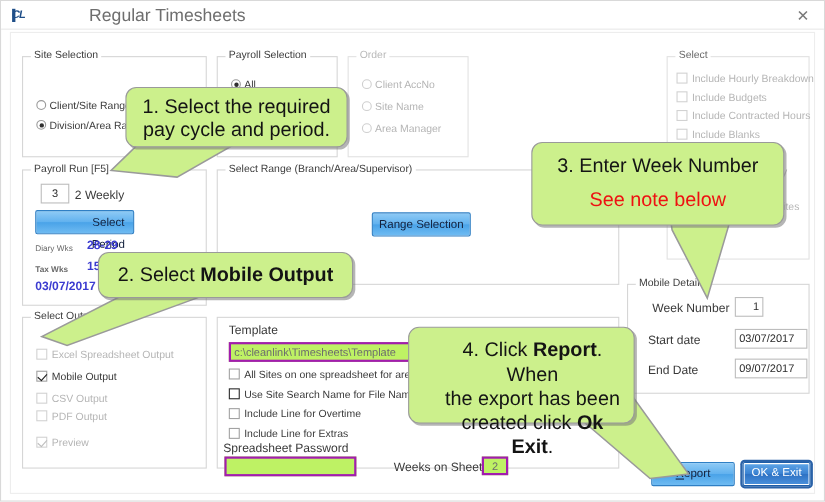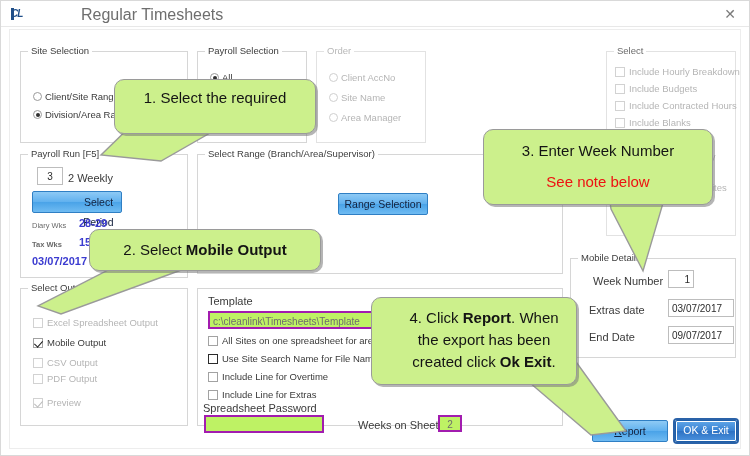--- a/index.html
+++ b/index.html
@@ -57,21 +57,21 @@
        background:linear-gradient(to bottom,#8ecaf5 0%,#62b2ef 48%,#4aa3e8 52%,#6fbbf2 100%);
        border:1px solid #2f7fc4;}
   .btn.dark{background:linear-gradient(to bottom,#5fa6e8 0%,#3a82d2 48%,#2e72c4 52%,#4b92dd 100%);
        border:1px solid #1e5ea8;color:#ffffff;}
   .btn.focus{box-shadow:0 0 0 1px #ffffff inset,0 0 0 2px #2a62a8;}
   .btn u{text-decoration:underline;}
   
   .callout{position:absolute;background:#ccf08c;border:1px solid #9a9a9a;
            border-radius:10px;box-shadow:2px 2px 0 rgba(120,120,120,.55);
            box-sizing:border-box;z-index:40;}
-  .callout .ctext{font-size:15px;color:#141414;text-align:center;line-height:21px;
+  .callout .ctext{font-size:18px;color:#141414;text-align:center;line-height:21px;
            padding:7px 8px;}
   .callout .ctext b{font-weight:bold;}
   .callout .red{color:#ee1111;}
   .tail{position:absolute;z-index:39;}
   .tail svg{display:block;overflow:visible;}
   .lbl{position:absolute;font-size:11px;color:#3a3a3a;white-space:nowrap;}
   .lbl.blue{color:#3b3bd0;font-size:11px;font-weight:bold;}
   .lbl.tiny{font-size:7.5px;color:#6a6a6a;}
 </style>
 </head>
@@ -112,21 +112,21 @@
         <span class="rb dim"></span><span>Client AccNo</span>
       </div>
       <div class="row dim" style="left:12px;top:40px;">
         <span class="rb dim"></span><span>Site Name</span>
       </div>
       <div class="row dim" style="left:12px;top:60px;">
         <span class="rb dim"></span><span>Area Manager</span>
       </div>
     </div>
 
-    <div class="gb" style="left:187px;top:124px;width:366px;height:120px;">
+    <div class="gb" style="left:187px;top:124px;width:366px;height:105px;">
       <span class="lg">Select Range (Branch/Area/Supervisor)</span>
       <div class="btn" style="left:140px;top:38px;width:90px;height:22px;line-height:20px;">Range Selection</div>
     </div>
 
     <div class="gb" style="left:10px;top:124px;width:168px;height:124px;">
       <span class="lg">Payroll Run [F5]</span>
       <div class="inp center" style="left:16px;top:12px;width:26px;height:18px;line-height:15px;">3</div>
       <span class="lbl" style="left:47px;top:17px;">2 Weekly</span>
       <div class="btn" style="left:11px;top:36px;width:90px;height:22px;line-height:20px;padding-left:43px;">Select Period</div>
       <span class="lbl tiny" style="left:11px;top:66px;">Diary Wks</span>
@@ -198,21 +198,21 @@
       </div>
       <div class="row dim" style="left:8px;top:130px;">
         <span class="cb dim"></span><span>Exclude Imported Sites</span>
       </div>
     </div>
 
     <div class="gb" style="left:560px;top:228px;width:166px;height:100px;">
       <span class="lg">Mobile Details</span>
       <span class="lbl" style="left:22px;top:16px;">Week Number</span>
       <div class="inp right" style="left:97px;top:11px;width:26px;height:18px;line-height:15px;">1</div>
-      <span class="lbl" style="left:18px;top:45px;">Extras date</span>
+      <span class="lbl" style="left:18px;top:45px;">Start date</span>
       <div class="inp" style="left:97px;top:40px;width:66px;height:18px;line-height:15px;">03/07/2017</div>
       <span class="lbl" style="left:18px;top:72px;">End Date</span>
       <div class="inp" style="left:97px;top:67px;width:66px;height:18px;line-height:15px;">09/07/2017</div>
     </div>
 
     <div class="btn" style="left:582px;top:390px;width:76px;height:22px;line-height:20px;">
       <u>R</u><span>eport</span>
     </div>
     <div class="btn dark focus" style="left:665px;top:390px;width:62px;height:22px;line-height:19px;">OK &amp; Exit</div>
 
@@ -235,20 +235,21 @@
   </div>
   <div class="tail" style="left:470px;top:330px;">
     <svg width="190" height="120" viewBox="0 0 190 120">
       <polygon points="10,10 90,10 155,100 120,104" fill="#ccf08c" stroke="#9a9a9a" stroke-width="1.4"></polygon>
     </svg>
   </div>
 
   <div class="callout" style="left:113px;top:78px;width:202px;height:55px;">
     <div class="ctext">
       <div>1. Select the required</div>
+      <div>pay cycle and period.</div>
     </div>
   </div>
 
   <div class="callout" style="left:88px;top:228px;width:232px;height:42px;">
     <div class="ctext" style="padding-top:9px;">
       <span>2. Select </span><b>Mobile Output</b>
     </div>
   </div>
 
   <div class="callout" style="left:464px;top:128px;width:230px;height:76px;margin-left:18px;">

